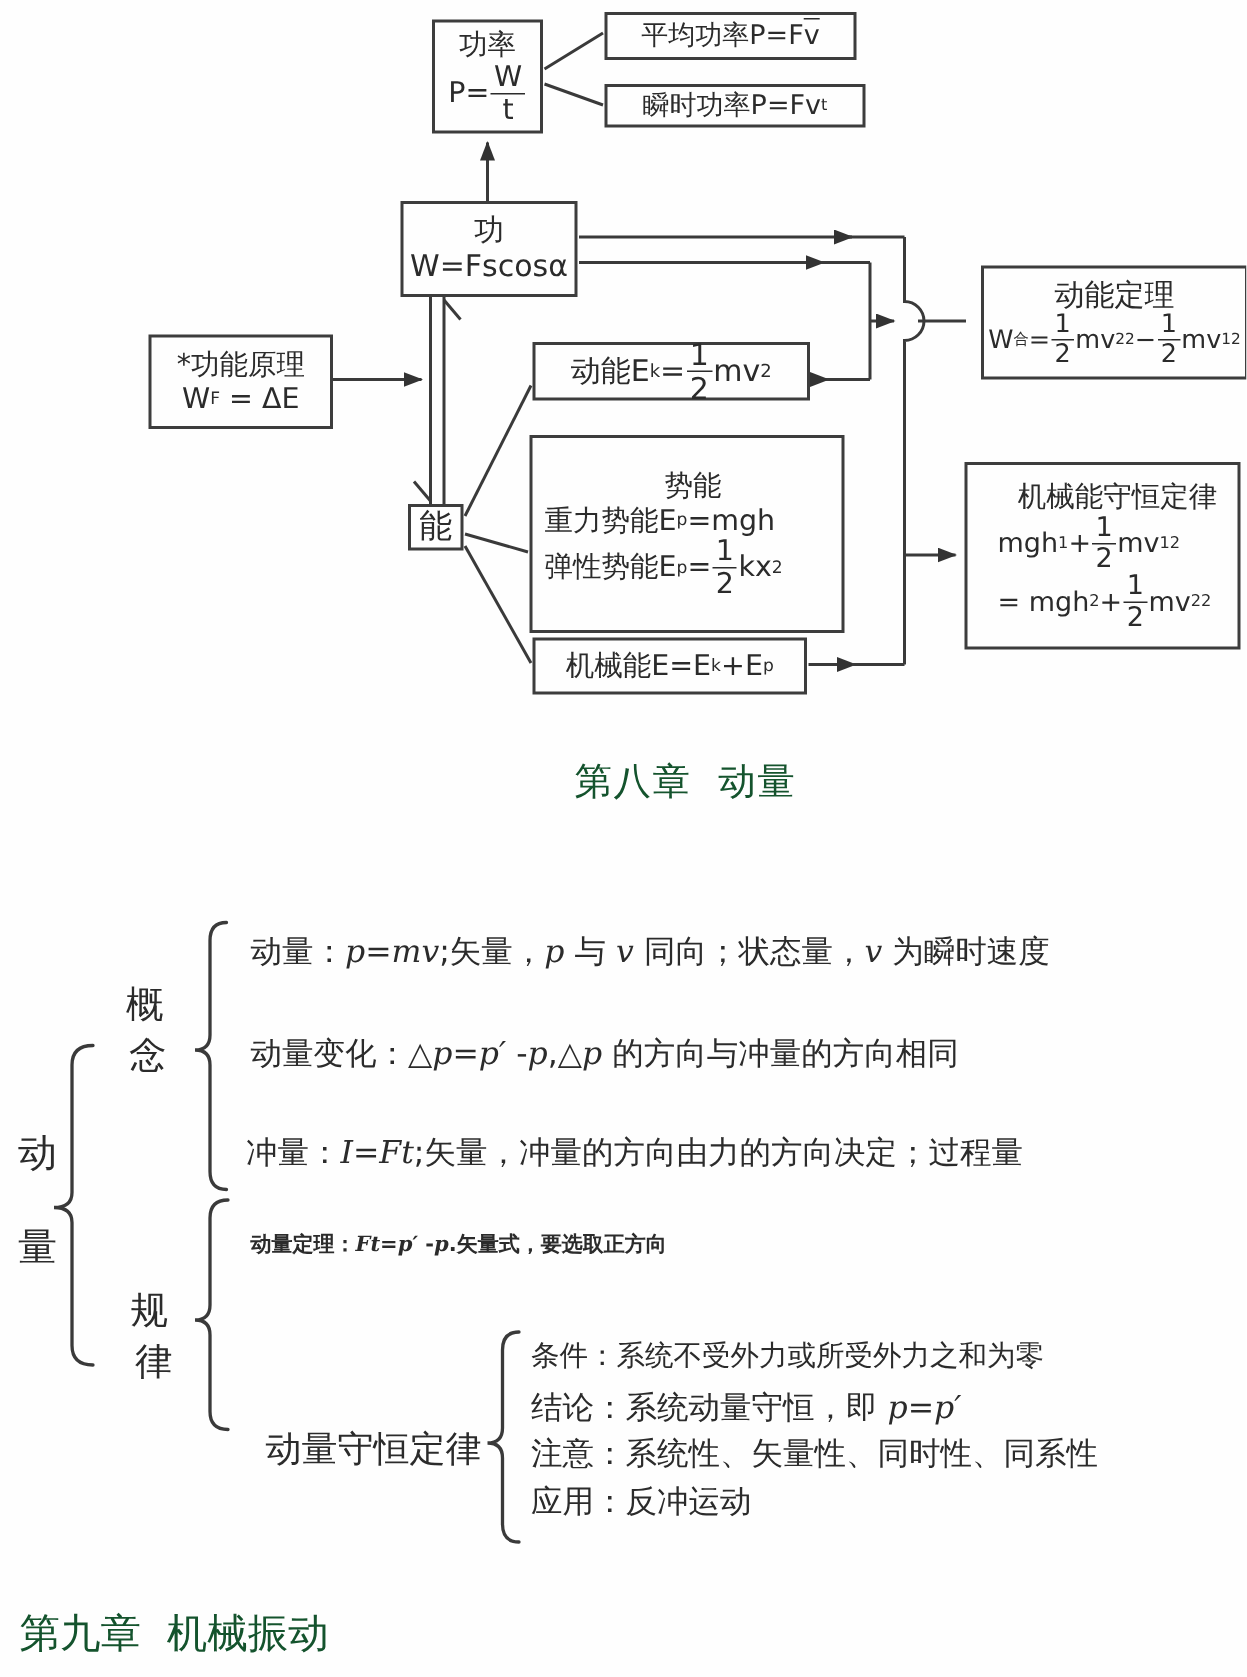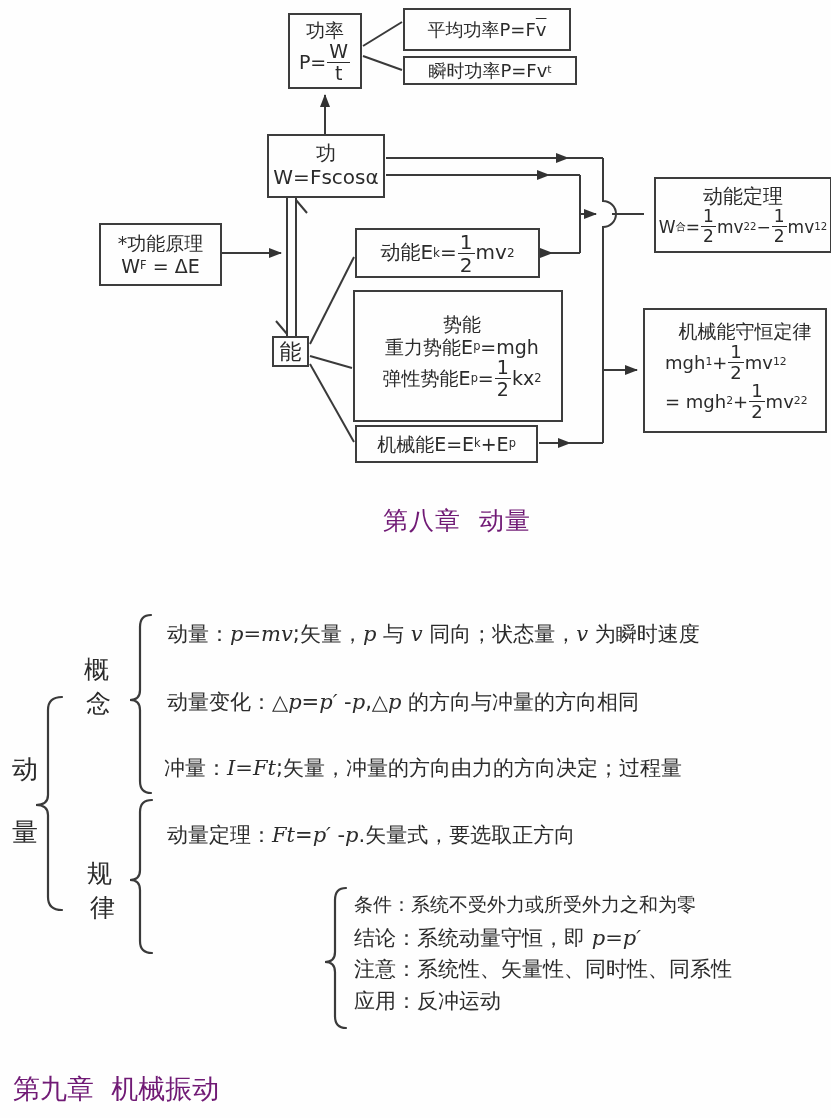--- a/index.html
+++ b/index.html
@@ -13,21 +13,21 @@
   .box.left-align{align-items:flex-start;text-align:left;}
   .txt{position:absolute;white-space:pre;line-height:1.25;}
   sub{font-size:0.6em;vertical-align:-0.32em;}
   sup{font-size:0.6em;vertical-align:0.5em;}
   .frac{display:inline-flex;flex-direction:column;align-items:center;vertical-align:-0.55em;
         line-height:1;margin:0 1px;}
   .frac .num{border-bottom:1.8px solid #2b2b2b;padding:0 2px 1px 2px;}
   .frac .den{padding-top:1px;}
   .ovl{text-decoration:overline;}
   .it{font-family:"DejaVu Serif",serif;font-style:italic;}
-  .chapter-title{position:absolute;white-space:pre;color:#701a75;}
+  .chapter-title{position:absolute;white-space:pre;color:#14532d;}
 </style>
 </head>
 <body>
 
 <div class="canvas">
 
   <svg class="connectors" width="831" height="1118" viewBox="0 0 831 1118">
     <defs>
       <marker id="ah" markerWidth="14" markerHeight="10" refX="12" refY="5" orient="auto" markerUnits="userSpaceOnUse">
         <path d="M0,0 L13,5 L0,10 Z" fill="#333"></path>
@@ -76,43 +76,43 @@
       <path d="M152,800 Q140,800 140,812 L140,870 Q140,880 130,880 Q140,880 140,890 L140,941 Q140,953 152,953"></path>
       <path d="M346,888 Q335,888 335,900 L335,952 Q335,962 325,962 Q335,962 335,972 L335,1016 Q335,1028 346,1028"></path>
     </g>
   </svg>
 
   <div class="box" style="left:288px;top:13px;width:74px;height:76px;font-size:19px;">
     <div class="bx-line">功率</div>
     <div class="bx-line"><span>P=</span><span class="frac"><span class="num">W</span><span class="den">t</span></span></div>
   </div>
 
-  <div class="box" style="left:403px;top:8px;width:168px;height:43px;font-size:18px;">
+  <div class="box" style="left:403px;top:8px;width:168px;height:32px;font-size:18px;">
     <div class="bx-line"><span>平均功率P=F</span><span class="ovl">v</span></div>
   </div>
 
   <div class="box" style="left:403px;top:56px;width:174px;height:29px;font-size:18px;">
     <div class="bx-line"><span>瞬时功率P=Fv</span><sub>t</sub></div>
   </div>
 
   <div class="box" style="left:267px;top:134px;width:118px;height:64px;font-size:20px;">
     <div class="bx-line">功</div>
     <div class="bx-line"><span>W=Fscosα</span></div>
   </div>
 
   <div class="box" style="left:99px;top:223px;width:123px;height:63px;font-size:19px;">
     <div class="bx-line">*功能原理</div>
     <div class="bx-line"><span>W</span><sub>F</sub><span> = ΔE</span></div>
   </div>
 
-  <div class="box" style="left:355px;top:228px;width:185px;height:50px;font-size:20px;">
+  <div class="box" style="left:355px;top:228px;width:185px;height:39px;font-size:20px;">
     <div class="bx-line"><span>动能E</span><sub>k</sub><span>=</span><span class="frac"><span class="num">1</span><span class="den">2</span></span><span>mv</span><sup>2</sup></div>
   </div>
 
-  <div class="box left-align" style="left:353px;top:290px;width:210px;height:132px;font-size:19px;padding-left:8px;align-items:center;">
+  <div class="box left-align" style="left:353px;top:290px;width:210px;height:132px;font-size:19px;padding-left:8px;">
     <div class="bx-line" style="align-self:center;">势能</div>
     <div class="bx-line"><span>重力势能E</span><sub>p</sub><span>=mgh</span></div>
     <div class="bx-line"><span>弹性势能E</span><sub>p</sub><span>=</span><span class="frac"><span class="num">1</span><span class="den">2</span></span><span>kx</span><sup>2</sup></div>
   </div>
 
   <div class="box" style="left:272px;top:336px;width:37px;height:31px;font-size:22px;">
     <div class="bx-line">能</div>
   </div>
 
   <div class="box" style="left:355px;top:425px;width:183px;height:38px;font-size:19px;">
@@ -137,22 +137,23 @@
 
   <div class="txt" style="left:84px;top:654px;font-size:25px;">概</div>
   <div class="txt" style="left:86px;top:688px;font-size:25px;">念</div>
 
   <div class="txt" style="left:87px;top:858px;font-size:25px;">规</div>
   <div class="txt" style="left:90px;top:892px;font-size:25px;">律</div>
 
   <div class="txt" style="left:167px;top:621px;font-size:21px;"><span>动量：</span><i class="it">p=mv</i><span>;矢量，</span><i class="it">p</i><span> 与 </span><i class="it">v</i><span> 同向；状态量，</span><i class="it">v</i><span> 为瞬时速度</span></div>
   <div class="txt" style="left:167px;top:689px;font-size:21px;"><span>动量变化：△</span><i class="it">p</i><span>=</span><i class="it">p′</i><span> -</span><i class="it">p</i><span>,△</span><i class="it">p</i><span> 的方向与冲量的方向相同</span></div>
   <div class="txt" style="left:164px;top:755px;font-size:21px;"><span>冲量：</span><i class="it">I=Ft</i><span>;矢量，冲量的方向由力的方向决定；过程量</span></div>
-  <div class="txt" style="left:167px;top:822px;font-size:21px;"><span>动量定理：</span><i class="it">Ft</i><span>=</span><i class="it">p′</i><span> -</span><i class="it">p</i><span>.矢量式，要选取正方向</span></div>
+  <div class="txt" style="left:167px;top:822px;font-size:14px;font-weight:bold;"><span>动量定理：</span><i class="it">Ft</i><span>=</span><i class="it">p′</i><span> -</span><i class="it">p</i><span>.矢量式，要选取正方向</span></div>
 
+  <div class="txt" style="left:177px;top:951px;font-size:24px;">动量守恒定律</div>
 
   <div class="txt" style="left:354px;top:893px;font-size:19px;"><span>条件：系统不受外力或所受外力之和为零</span></div>
   <div class="txt" style="left:354px;top:925px;font-size:21px;"><span>结论：系统动量守恒，即 </span><i class="it">p=p′</i></div>
   <div class="txt" style="left:354px;top:956px;font-size:21px;"><span>注意：系统性、矢量性、同时性、同系性</span></div>
   <div class="txt" style="left:354px;top:988px;font-size:21px;"><span>应用：反冲运动</span></div>
 
   <div class="chapter-title" style="left:13px;top:1071px;font-size:27px;">第九章  机械振动</div>
 
 </div>
 

